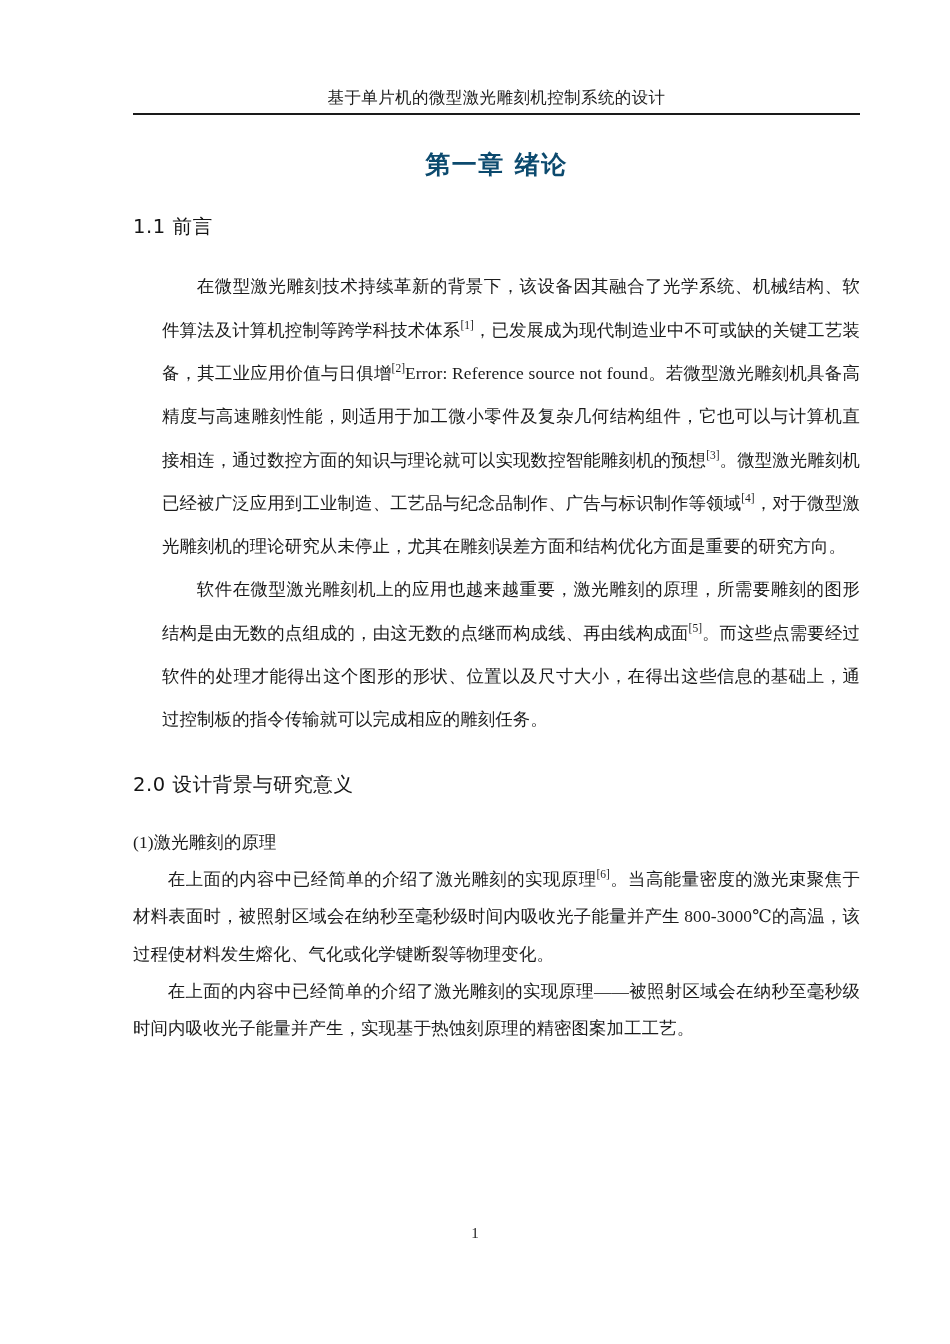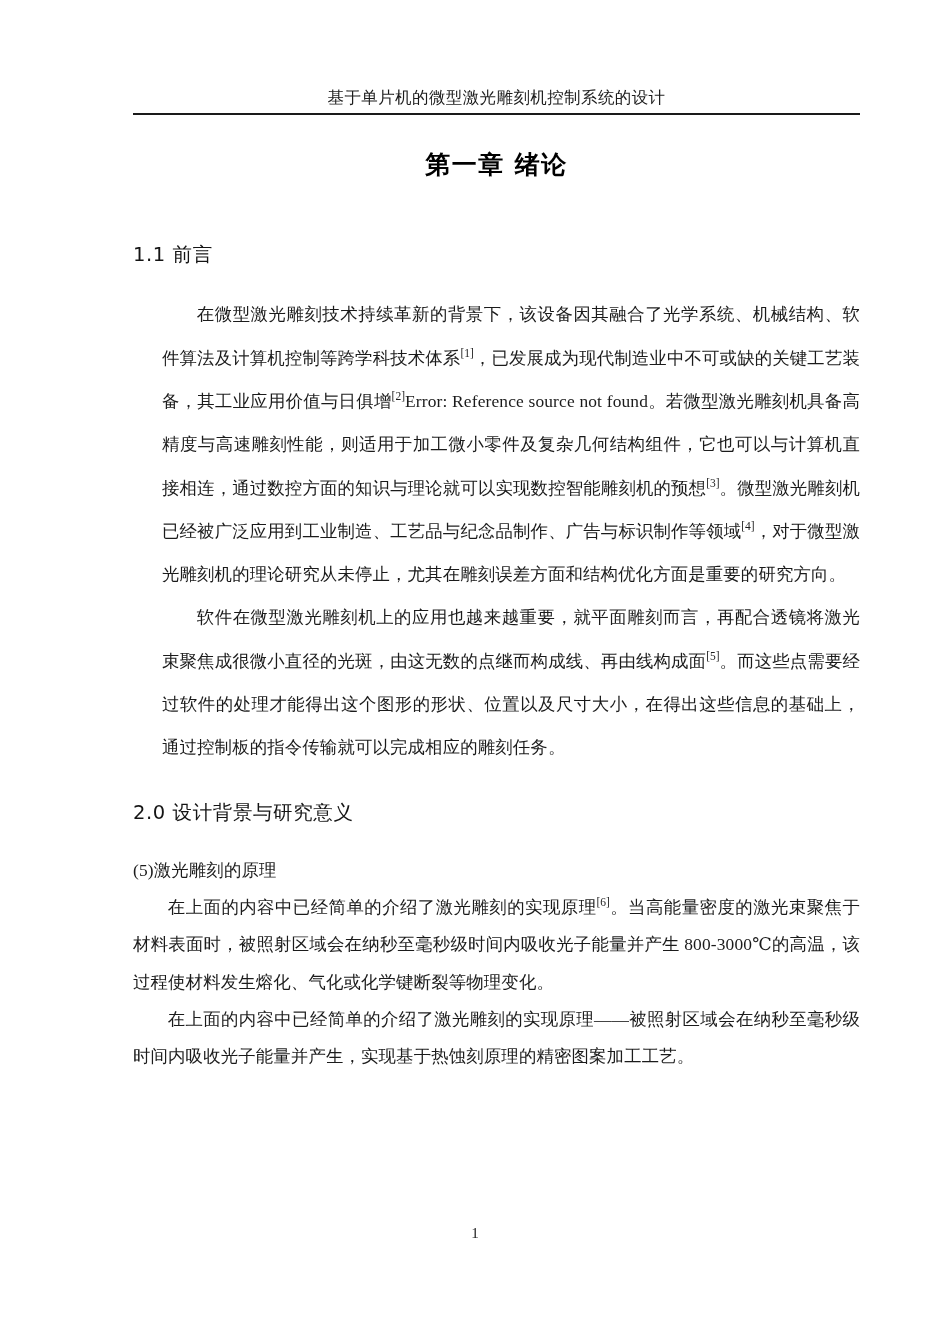--- a/index.html
+++ b/index.html
@@ -51,28 +51,28 @@
   .chapter-title {
     position: absolute;
     left: 133px;
     top: 148px;
     width: 727px;
     text-align: center;
     font-family: "DejaVu Sans", "Liberation Sans", sans-serif;
     font-weight: bold;
     font-size: 25px;
     letter-spacing: 1.5px;
-    color: #000000;
+    color: #0c4a6e;
   }
 
   
   .content {
     position: absolute;
     left: 133px;
-    top: 242px;
+    top: 214px;
     width: 727px;
   }
 
   h2.sec-heading {
     margin: 0;
     font-family: "DejaVu Sans", "Liberation Sans", sans-serif;
     font-weight: normal;
     font-size: 19.5px;
     letter-spacing: 0.6px;
     color: #141414;
@@ -134,25 +134,25 @@
     <div class="header-rule"></div>
   </div>
 
   <div class="chapter-title">第一章 绪论</div>
 
   <div class="content">
     <div id="sections-host">
         <h2 class="sec-heading">1.1 前言</h2>
         <div class="group-loose" style="margin-bottom: 30px;">
           <p class="body-para"><span>在微型激光雕刻技术持续革新的背景下，该设备因其融合了光学系统、机械结构、软件算法及计算机控制等跨学科技术体系</span><sup class="ref">[1]</sup><span>，已发展成为现代制造业中不可或缺的关键工艺装备，其工业应用价值与日俱增</span><sup class="ref">[2]</sup><span class="err-ref">Error: Reference source not found</span><span>。若微型激光雕刻机具备高精度与高速雕刻性能，则适用于加工微小零件及复杂几何结构组件，它也可以与计算机直接相连，通过数控方面的知识与理论就可以实现数控智能雕刻机的预想</span><sup class="ref">[3]</sup><span>。微型激光雕刻机已经被广泛应用到工业制造、工艺品与纪念品制作、广告与标识制作等领域</span><sup class="ref">[4]</sup><span>，对于微型激光雕刻机的理论研究从未停止，尤其在雕刻误差方面和结构优化方面是重要的研究方向。</span></p>
-          <p class="body-para"><span>软件在微型激光雕刻机上的应用也越来越重要，就平面雕刻而言，再配合透镜将激光束聚焦成很微小直径的光斑，由这无数的点继而构成线、再由线构成面</span><sup class="ref">[5]</sup><span>。而这些点需要经过软件的处理才能得出这个图形的形状、位置以及尺寸大小，在得出这些信息的基础上，通过控制板的指令传输就可以完成相应的雕刻任务。</span></p>
+          <p class="body-para"><span>软件在微型激光雕刻机上的应用也越来越重要，激光雕刻的原理，所需要雕刻的图形结构是由无数的点组成的，由这无数的点继而构成线、再由线构成面</span><sup class="ref">[5]</sup><span>。而这些点需要经过软件的处理才能得出这个图形的形状、位置以及尺寸大小，在得出这些信息的基础上，通过控制板的指令传输就可以完成相应的雕刻任务。</span></p>
         </div>
         <h2 class="sec-heading">2.0 设计背景与研究意义</h2>
         <div class="group-tight">
-          <p class="body-para no-indent"><span>(5)激光雕刻的原理</span></p>
+          <p class="body-para no-indent"><span>(1)激光雕刻的原理</span></p>
           <p class="body-para"><span>在上面的内容中已经简单的介绍了激光雕刻的实现原理</span><sup class="ref">[6]</sup><span>。当高能量密度的激光束聚焦于材料表面时，被照射区域会在纳秒至毫秒级时间内吸收光子能量并产生 800-3000℃的高温，该过程使材料发生熔化、气化或化学键断裂等物理变化。</span></p>
           <p class="body-para"><span>在上面的内容中已经简单的介绍了激光雕刻的实现原理——被照射区域会在纳秒至毫秒级时间内吸收光子能量并产生，实现基于热蚀刻原理的精密图案加工工艺。</span></p>
         </div>
       </div>
   </div>
 
   <div class="page-number">1</div>
 
 </div>
 

